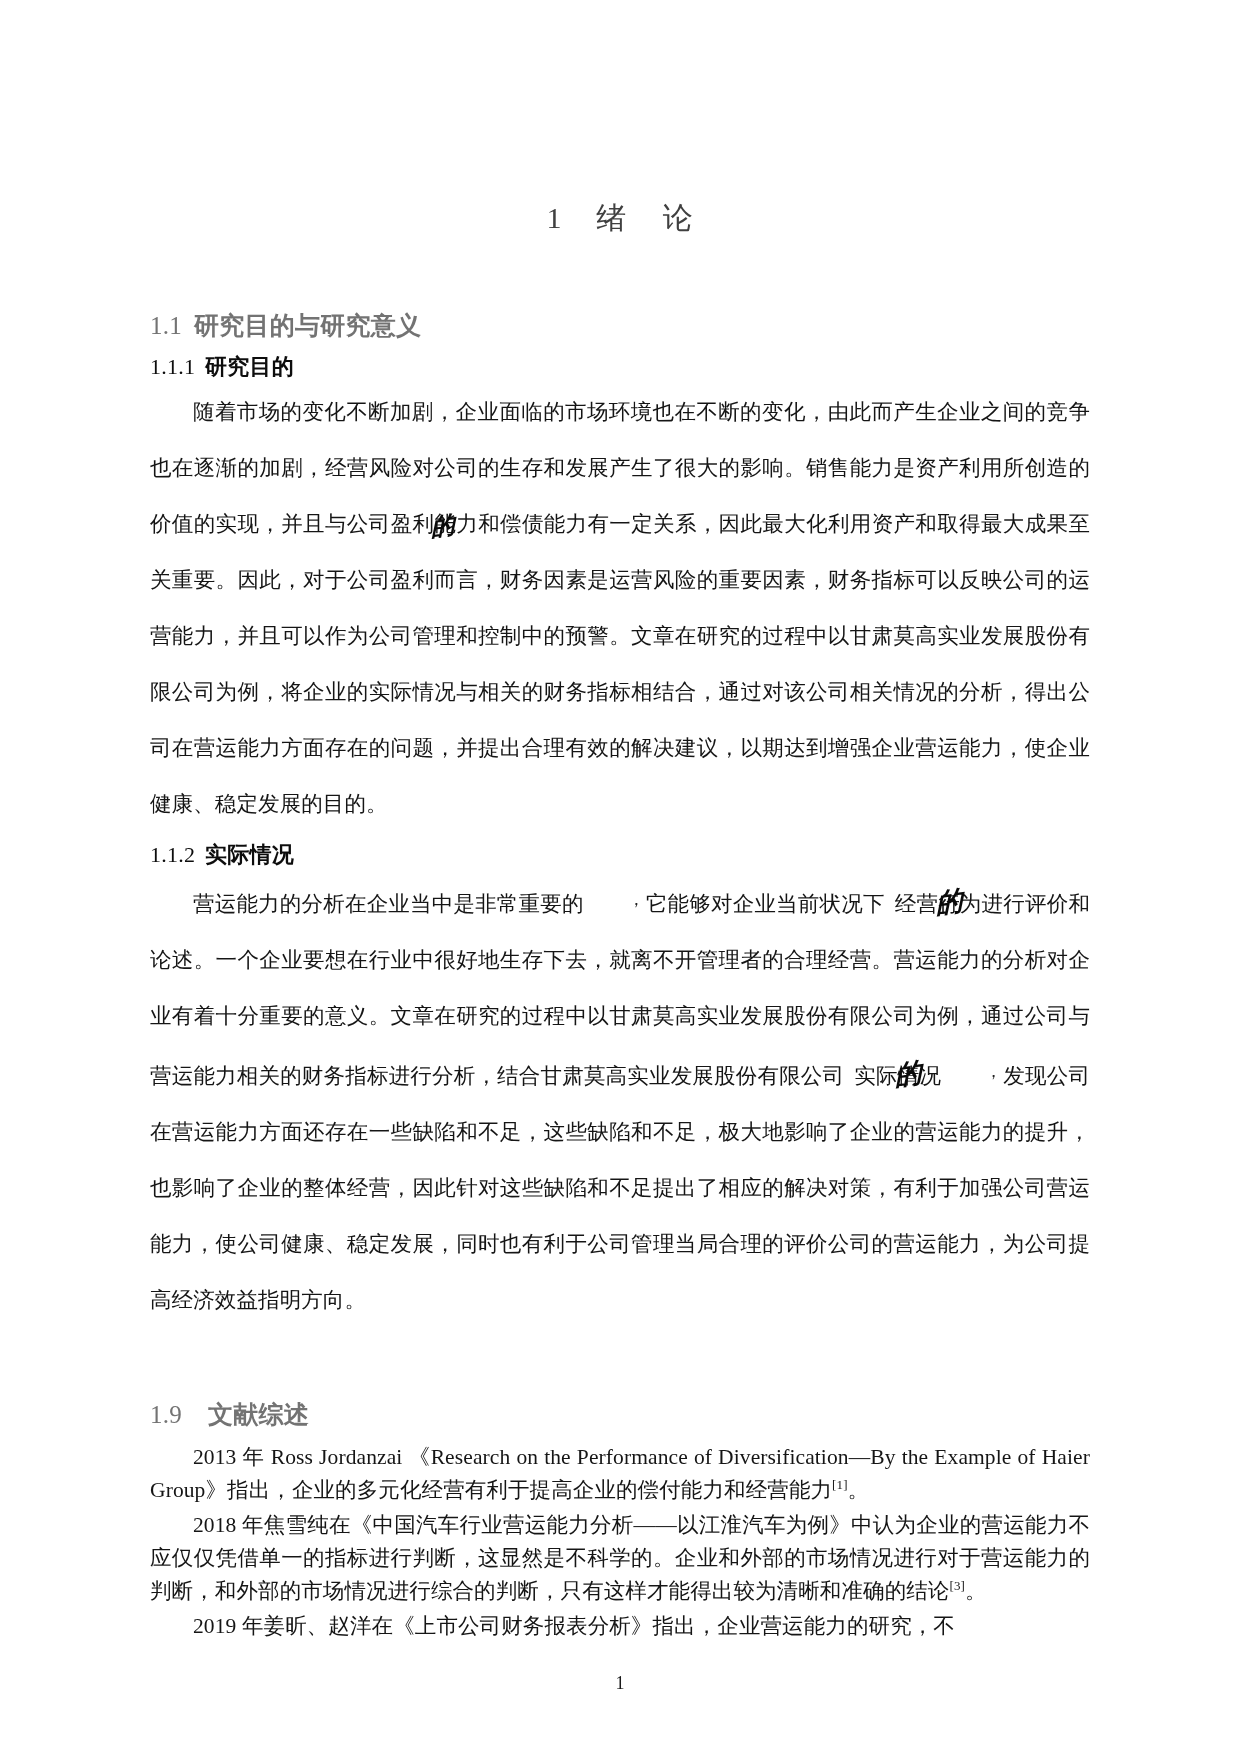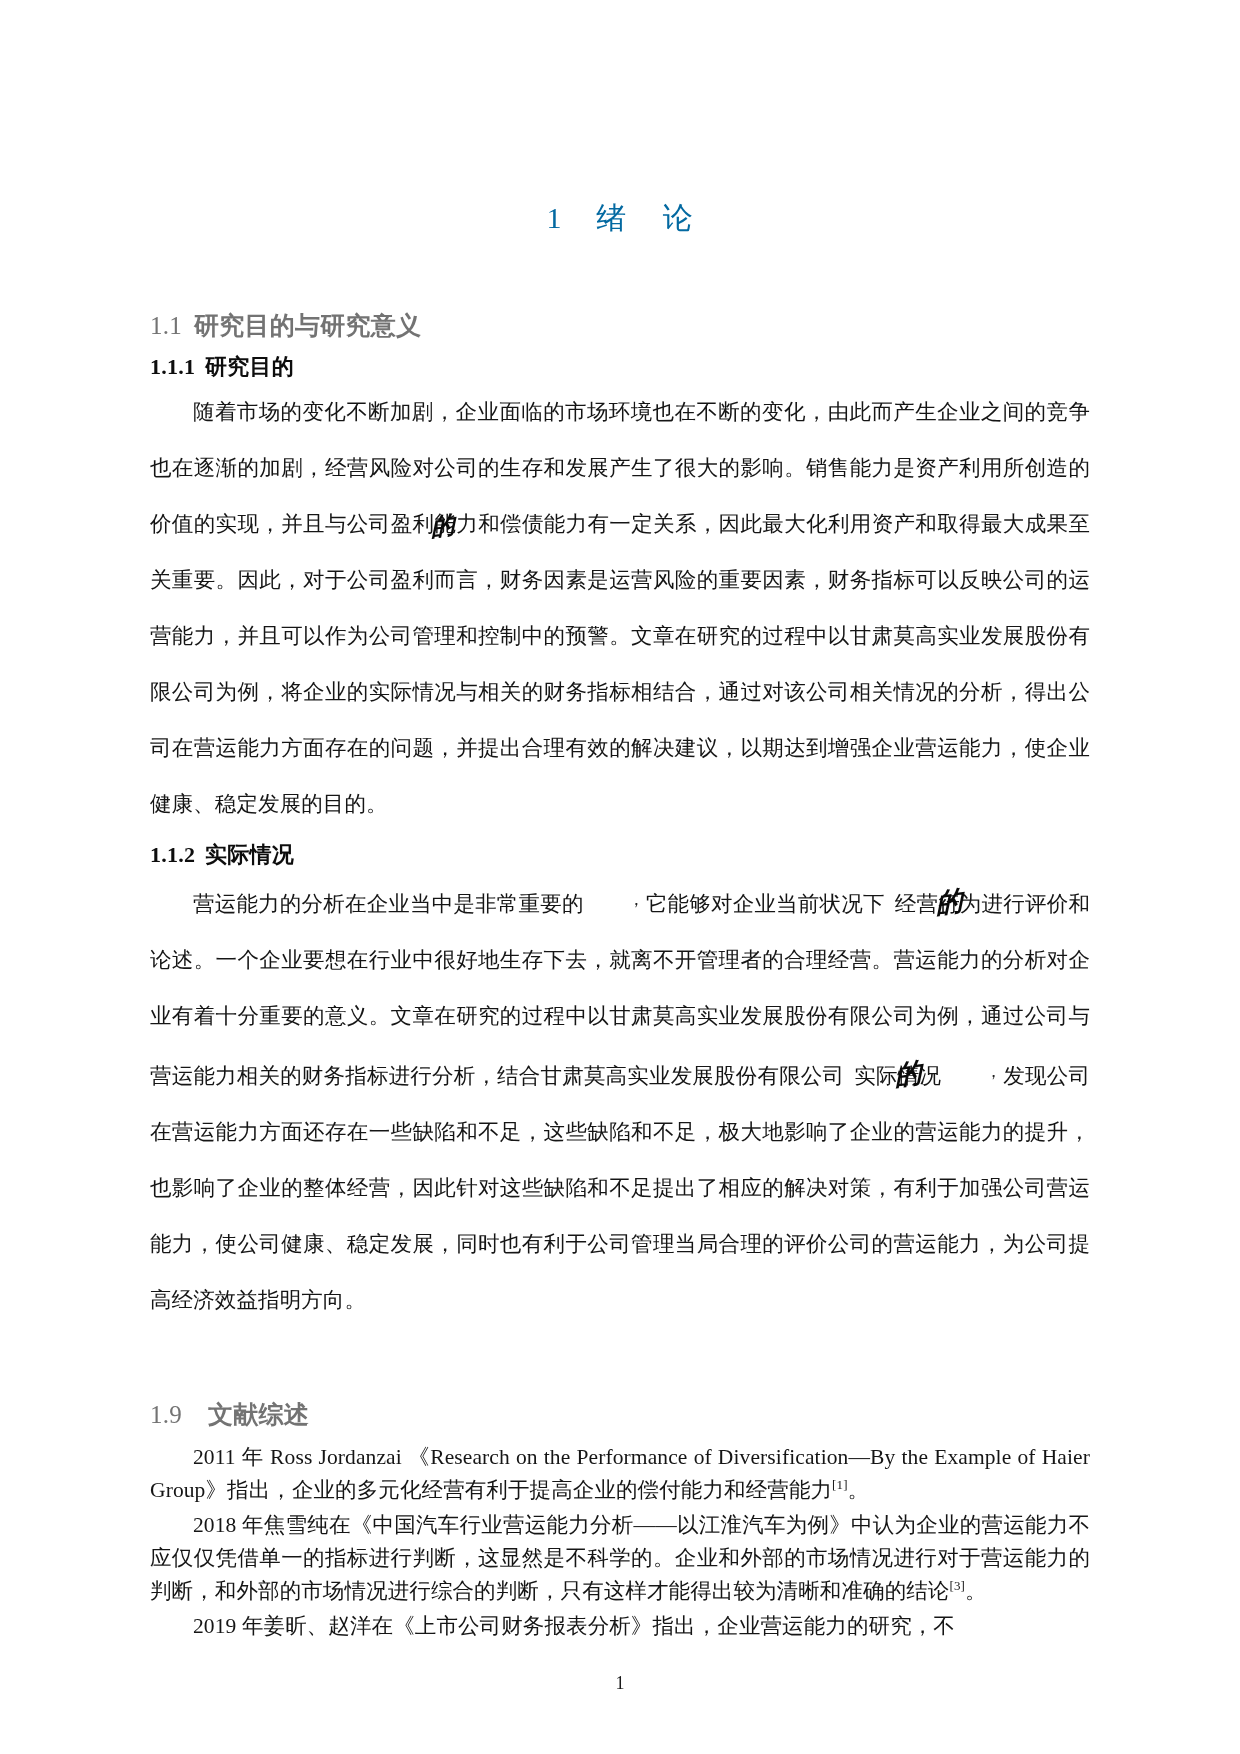--- a/index.html
+++ b/index.html
@@ -24,21 +24,21 @@
     padding: 150px 150px 60px 150px;
   }
   
   .chapter-title {
     text-align: center;
     font-size: 30px;
     letter-spacing: 0.02em;
     margin: 48px 0 0 0;
     font-weight: 400;
     font-family: "Liberation Serif", "DejaVu Serif", serif;
-    color: #0369a1;
+    color: #404040;
   }
   .chapter-title .num { margin-right: 34px; }
   .chapter-title .gap { display: inline-block; width: 36px; }
 
   
   .h2 {
     font-size: 25px;
     font-weight: 700;
     margin: 70px 0 10px 0;
     letter-spacing: 0.01em;
@@ -47,21 +47,21 @@
   .h2 .hnum { font-weight: 400; margin-right: 12px; }
   .h2.wide .hnum { margin-right: 26px; }
 
   .h3 {
     font-size: 22px;
     font-weight: 700;
     margin: 8px 0 0 0;
     letter-spacing: 0.01em;
     color: #0d0d0d;
   }
-  .h3 .hnum { font-weight: 700; margin-right: 10px; }
+  .h3 .hnum { font-weight: 400; margin-right: 10px; }
 
   
   .p {
     font-size: 21.5px;
     line-height: 34px;
     text-align: justify;
     text-justify: inter-ideograph;
     margin: 2px 0 0 0;
     letter-spacing: 0.005em;
     color: #151515;
@@ -149,21 +149,21 @@
   <h3 class="h3">
     <span class="hnum">1.1.2</span><span>实际情况</span>
   </h3>
 
   <p class="p indent semi"><span>营运能力的分析在企业当中是非常重要的</span><span class="tick">，</span><span>它能够对企业当前状况下</span><span class="caret"></span><span class="ins big"><i>的</i></span><span>经营行为进行评价和论述。一个企业要想在行业中很好地生存下去，就离不开管理者的合理经营。营运能力的分析对企业有着十分重要的意义。文章在研究的过程中以甘肃莫高实业发展股份有限公司为例，通过公司与营运能力相关的财务指标进行分析，结合甘肃莫高实业发展股份有限公司</span><span class="caret"></span><span class="ins big"><i>的</i></span><span>实际情况</span><span class="tick">，</span><span>发现公司在营运能力方面还存在一些缺陷和不足，这些缺陷和不足，极大地影响了企业的营运能力的提升，也影响了企业的整体经营，因此针对这些缺陷和不足提出了相应的解决对策，有利于加强公司营运能力，使公司健康、稳定发展，同时也有利于公司管理当局合理的评价公司的营运能力，为公司提高经济效益指明方向。</span></p>
 
   <h2 class="h2 wide">
     <span class="hnum">1.9</span><span>文献综述</span>
   </h2>
 
-  <p class="p ref"><span>2011 年 Ross Jordanzai 《Research on the Performance of Diversification—By the Example of Haier Group》指出，企业的多元化经营有利于提高企业的偿付能力和经营能力</span><sup class="cite">[1]</sup><span>。</span></p>
+  <p class="p ref"><span>2013 年 Ross Jordanzai 《Research on the Performance of Diversification—By the Example of Haier Group》指出，企业的多元化经营有利于提高企业的偿付能力和经营能力</span><sup class="cite">[1]</sup><span>。</span></p>
 
 
   <p class="p ref"><span>2018 年焦雪纯在《中国汽车行业营运能力分析——以江淮汽车为例》中认为企业的营运能力不应仅仅凭借单一的指标进行判断，这显然是不科学的。企业和外部的市场情况进行对于营运能力的判断，和外部的市场情况进行综合的判断，只有这样才能得出较为清晰和准确的结论</span><sup class="cite">[3]</sup><span>。</span></p>
 
   <p class="p ref"><span>2019 年姜昕、赵洋在《上市公司财务报表分析》指出，企业营运能力的研究，不</span></p>
 
   <div class="page-number">1</div>
 
 </div>
 

